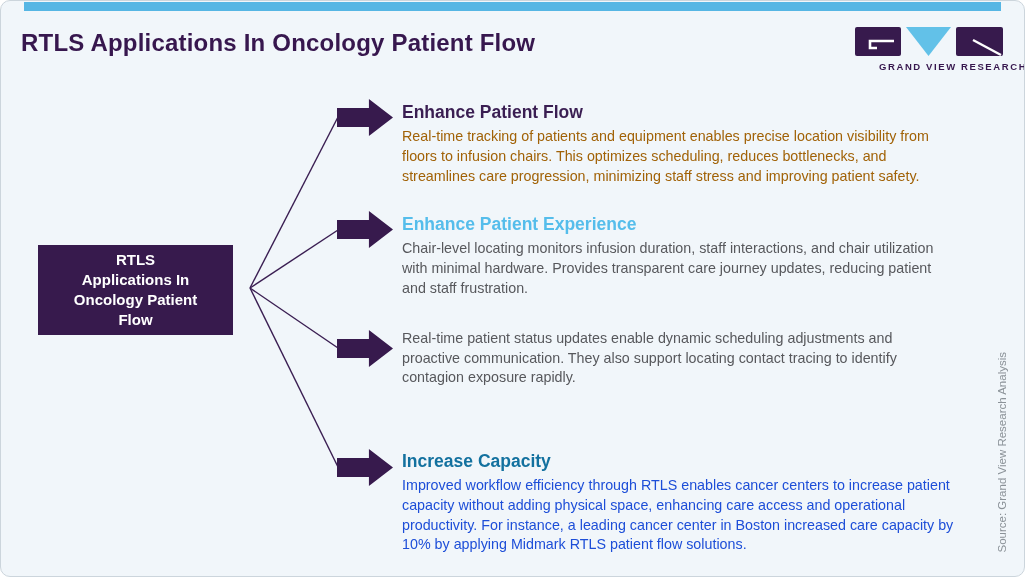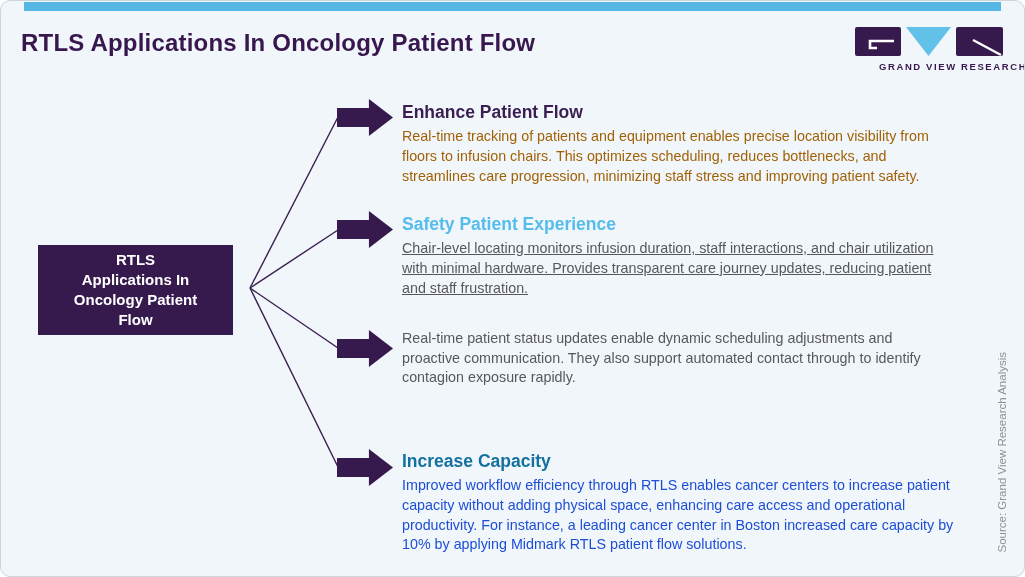--- a/index.html
+++ b/index.html
@@ -108,26 +108,26 @@
   <div class="arrow arrow-2" style="background: rgb(55, 26, 77);"></div>
   <div class="arrow arrow-3" style="background: rgb(55, 26, 77);"></div>
   <div class="arrow arrow-4" style="background: rgb(55, 26, 77);"></div>
 
   <div class="section section-1">
     <h3 style="color: rgb(58, 30, 82);">Enhance Patient Flow</h3>
     <p style="color: #a16207;">Real-time tracking of patients and equipment enables precise location visibility from floors to infusion chairs. This optimizes scheduling, reduces bottlenecks, and streamlines care progression, minimizing staff stress and improving patient safety.</p>
   </div>
 
   <div class="section section-2">
-    <h3 style="color: rgb(85, 189, 235);">Safety Patient Experience</h3>
-    <p style="color: rgb(87, 88, 92); text-decoration: underline;">Chair-level locating monitors infusion duration, staff interactions, and chair utilization with minimal hardware. Provides transparent care journey updates, reducing patient and staff frustration.</p>
+    <h3 style="color: rgb(85, 189, 235);">Enhance Patient Experience</h3>
+    <p style="color: rgb(87, 88, 92);">Chair-level locating monitors infusion duration, staff interactions, and chair utilization with minimal hardware. Provides transparent care journey updates, reducing patient and staff frustration.</p>
   </div>
 
   <div class="section section-3">
-    <p style="color: rgb(87, 88, 92);">Real-time patient status updates enable dynamic scheduling adjustments and proactive communication. They also support automated contact through to identify contagion exposure rapidly.</p>
+    <p style="color: rgb(87, 88, 92);">Real-time patient status updates enable dynamic scheduling adjustments and proactive communication. They also support locating contact tracing to identify contagion exposure rapidly.</p>
   </div>
 
   <div class="section section-4">
     <h3 style="color: rgb(19, 113, 159);">Increase Capacity</h3>
     <p style="color: #1d4ed8;">Improved workflow efficiency through RTLS enables cancer centers to increase patient capacity without adding physical space, enhancing care access and operational productivity. For instance, a leading cancer center in Boston increased care capacity by 10% by applying Midmark RTLS patient flow solutions.</p>
   </div>
 
   <div class="source-note" style="color: rgb(139, 146, 152);">Source: Grand View Research Analysis</div>
 
 </div>

